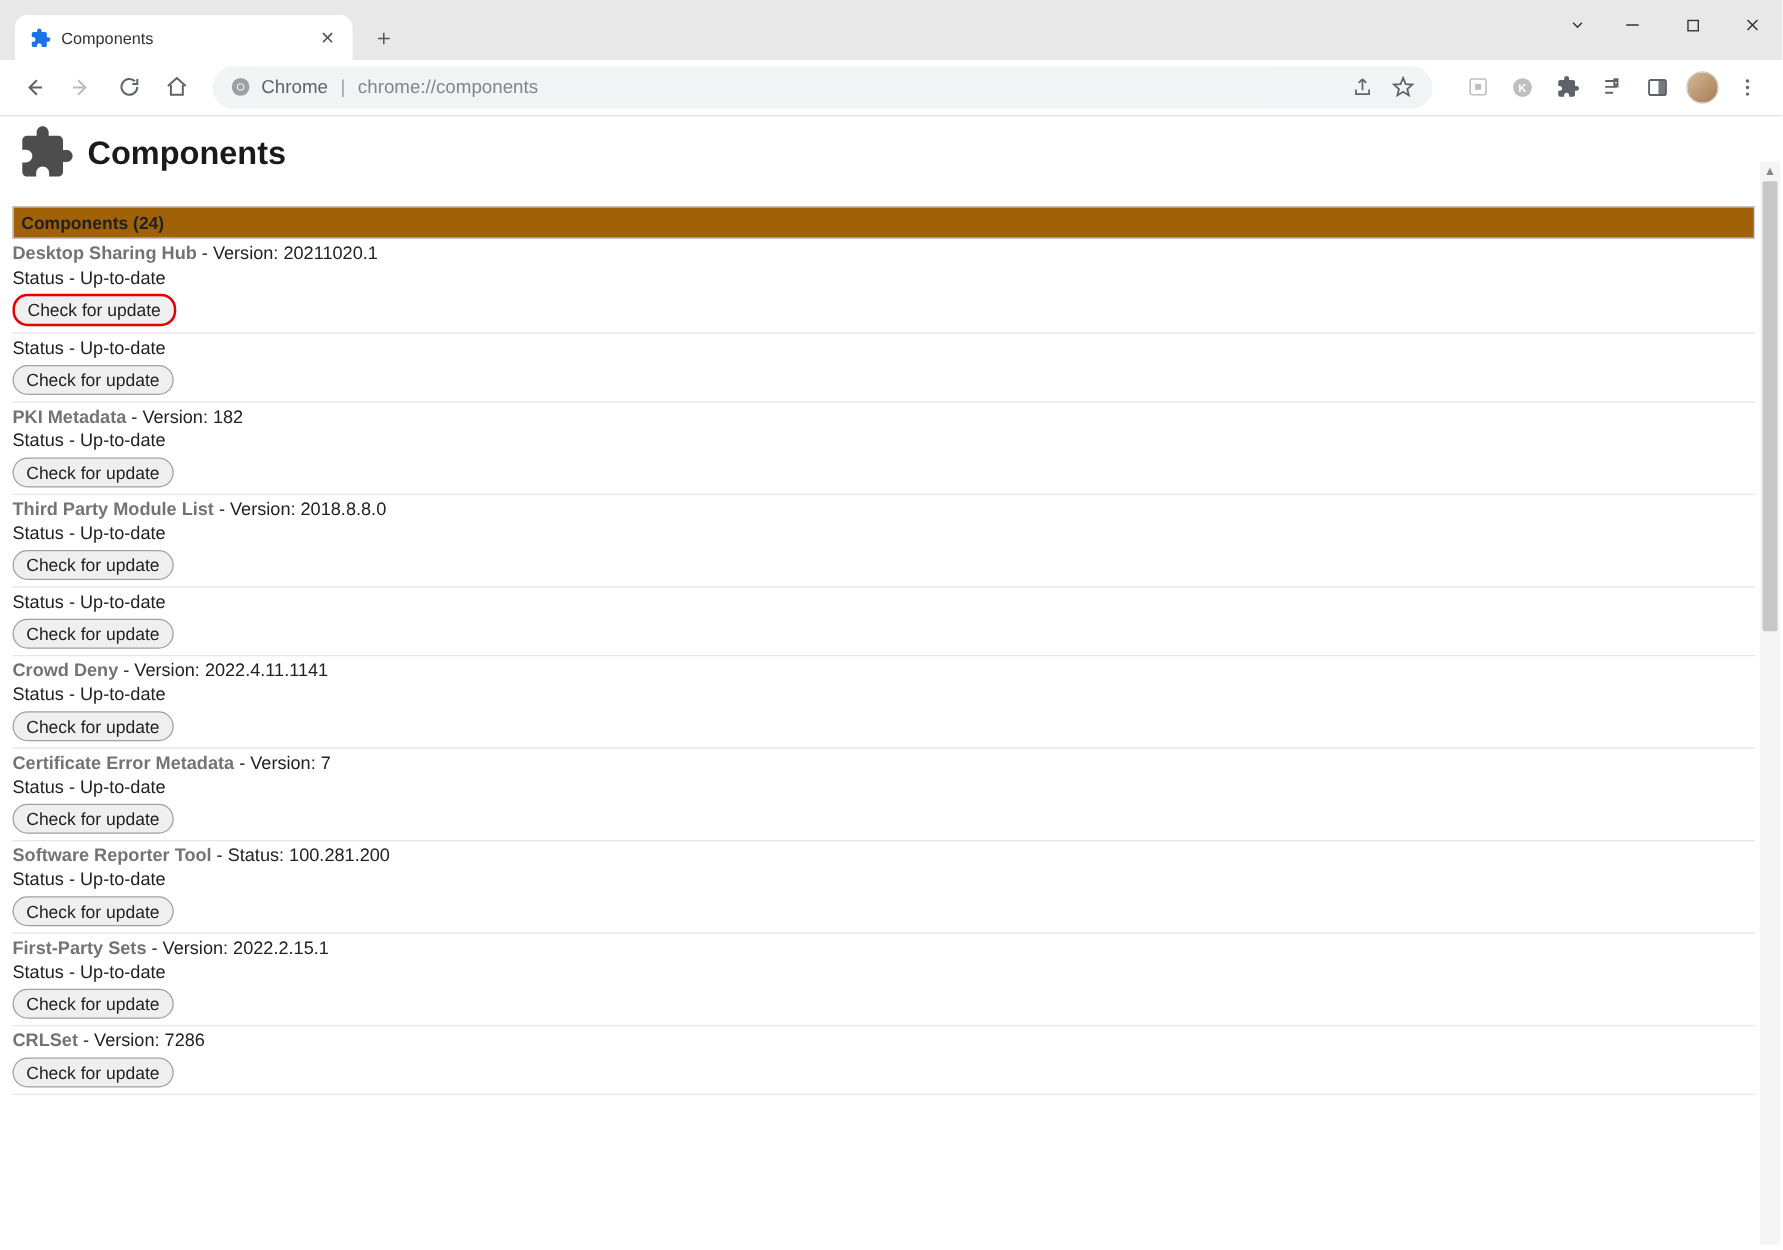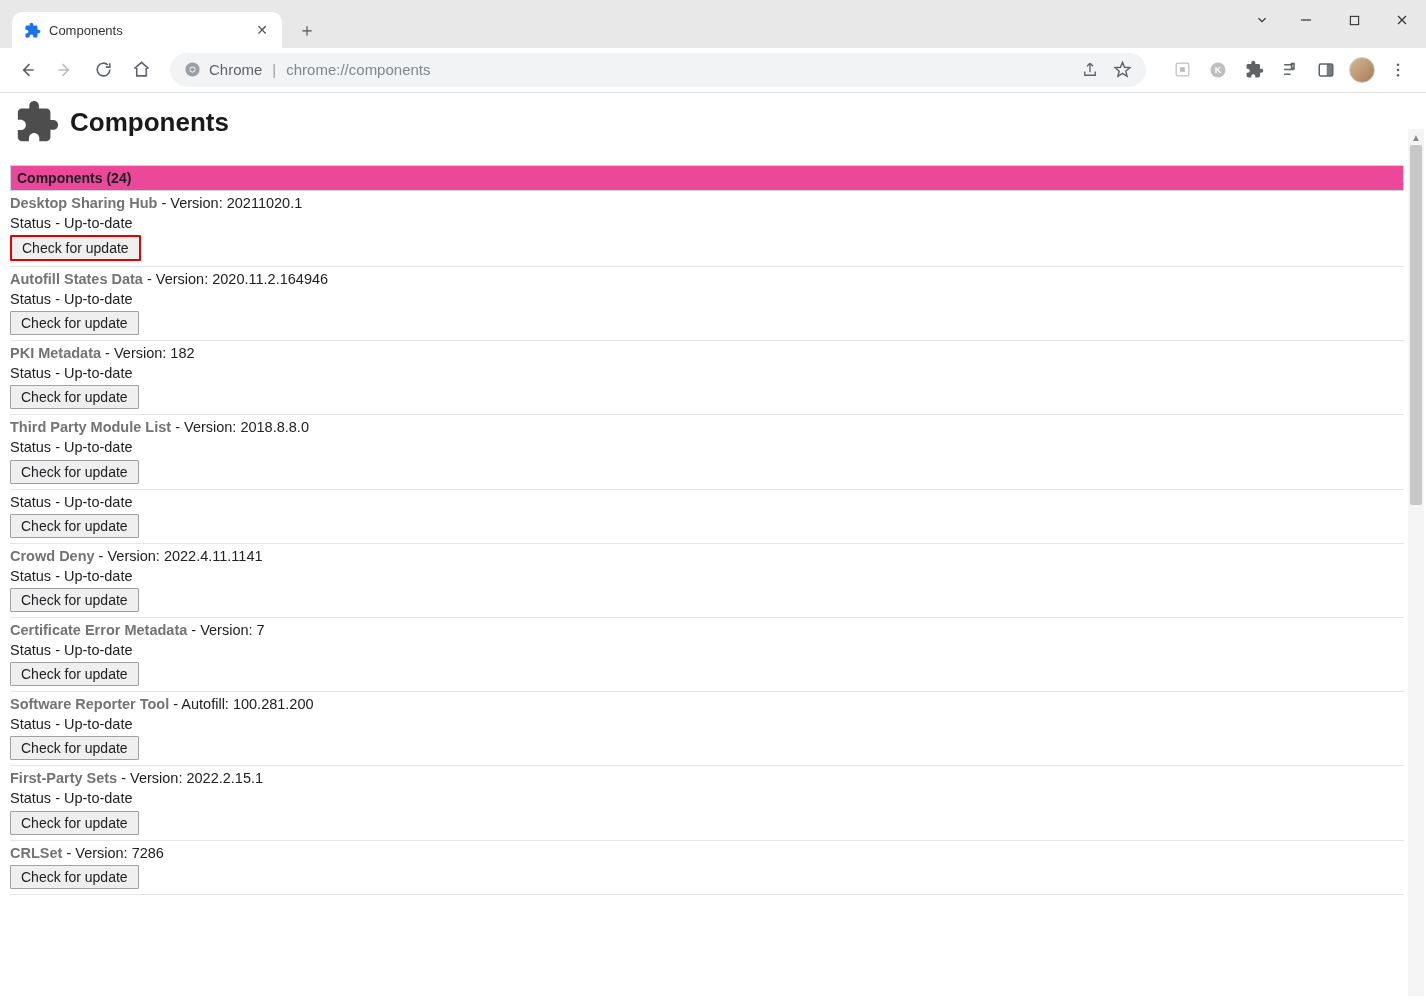--- a/index.html
+++ b/index.html
@@ -124,21 +124,21 @@
     background:#c7c7c7; border-radius:2px;
   }
 
   .page-header {
     display: flex; align-items: center; gap: 10px;
     padding: 8px 4px 8px 4px;
   }
   .page-header h1 { font-size: 26px; font-weight: 700; color:#1a1a1a;}
 
   .list-header {
-    background: #ec4899;
+    background: #a16207;
     border: 1px solid #c8d4ec;
     padding: 4px 6px;
     font-weight: 700;
     font-size: 14px;
     color: #202124;
     margin-top: 2px;
   }
 
   .component {
     border-bottom: 1px solid #e5e5e5;
@@ -149,21 +149,21 @@
   .component .line1 .name { font-weight: 700; color:#737373;}
   .component .line1 .ver { color:#202124; font-weight:400;}
   .component .status-line { color:#202124; }
   .check-btn {
     margin-top: 2px;
     font-family: inherit;
     font-size: 14px;
     padding: 3px 10px;
     background: #efefef;
     border: 1px solid #a0a0a0;
-    border-radius: 1px;
+    border-radius: 12px;
     color:#202124;
     cursor: pointer;
   }
   .check-btn.highlight {
     border: 2.5px solid #e60000;
     background: #efefef;
   }
 </style>
 </head>
 <body>
@@ -297,27 +297,27 @@
     <svg width="46" height="46" viewBox="0 0 24 24">
       <path fill="#4d4d4d" d="M20.5 11H19V7c0-1.1-.9-2-2-2h-4V3.5C13 2.12 11.88 1 10.5 1S8 2.12 8 3.5V5H4c-1.1 0-2 .9-2 2v3.8h1.5c1.49 0 2.7 1.21 2.7 2.7s-1.21 2.7-2.7 2.7H2V20c0 1.1.9 2 2 2h3.8v-1.5c0-1.49 1.21-2.7 2.7-2.7s2.7 1.21 2.7 2.7V22H17c1.1 0 2-.9 2-2v-4h1.5c1.38 0 2.5-1.12 2.5-2.5S21.88 11 20.5 11z"></path>
     </svg>
     <h1>Components</h1>
   </div>
 
   <div style="position:absolute;left:10px;right:22px;top:70px;">
     <div class="list-header">Components (24)</div>
     <div id="components-list">
         <div class="component"><div class="line1"><span class="name">Desktop Sharing Hub</span><span class="ver"> - Version: 20211020.1</span></div><div class="status-line">Status - Up-to-date</div><button class="check-btn highlight">Check for update</button></div>
-        <div class="component"><div class="line1"><span class="name">Autofill States Data</span><span class="ver"> - Version: 2020.11.2.164946</span></div><div class="status-line">Status - Up-to-date</div><button class="check-btn">Check for update</button></div>
+        <div class="component"><div class="status-line">Status - Up-to-date</div><button class="check-btn">Check for update</button></div>
         <div class="component"><div class="line1"><span class="name">PKI Metadata</span><span class="ver"> - Version: 182</span></div><div class="status-line">Status - Up-to-date</div><button class="check-btn">Check for update</button></div>
         <div class="component"><div class="line1"><span class="name">Third Party Module List</span><span class="ver"> - Version: 2018.8.8.0</span></div><div class="status-line">Status - Up-to-date</div><button class="check-btn">Check for update</button></div>
         <div class="component"><div class="status-line">Status - Up-to-date</div><button class="check-btn">Check for update</button></div>
         <div class="component"><div class="line1"><span class="name">Crowd Deny</span><span class="ver"> - Version: 2022.4.11.1141</span></div><div class="status-line">Status - Up-to-date</div><button class="check-btn">Check for update</button></div>
         <div class="component"><div class="line1"><span class="name">Certificate Error Metadata</span><span class="ver"> - Version: 7</span></div><div class="status-line">Status - Up-to-date</div><button class="check-btn">Check for update</button></div>
-        <div class="component"><div class="line1"><span class="name">Software Reporter Tool</span><span class="ver"> - Autofill: 100.281.200</span></div><div class="status-line">Status - Up-to-date</div><button class="check-btn">Check for update</button></div>
+        <div class="component"><div class="line1"><span class="name">Software Reporter Tool</span><span class="ver"> - Status: 100.281.200</span></div><div class="status-line">Status - Up-to-date</div><button class="check-btn">Check for update</button></div>
         <div class="component"><div class="line1"><span class="name">First-Party Sets</span><span class="ver"> - Version: 2022.2.15.1</span></div><div class="status-line">Status - Up-to-date</div><button class="check-btn">Check for update</button></div>
         <div class="component"><div class="line1"><span class="name">CRLSet</span><span class="ver"> - Version: 7286</span></div><button class="check-btn">Check for update</button></div>
       </div>
   </div>
 
   <div class="fake-scrollbar">
     <div class="arrow">▲</div>
     <div class="thumb"></div>
   </div>
 </div>

